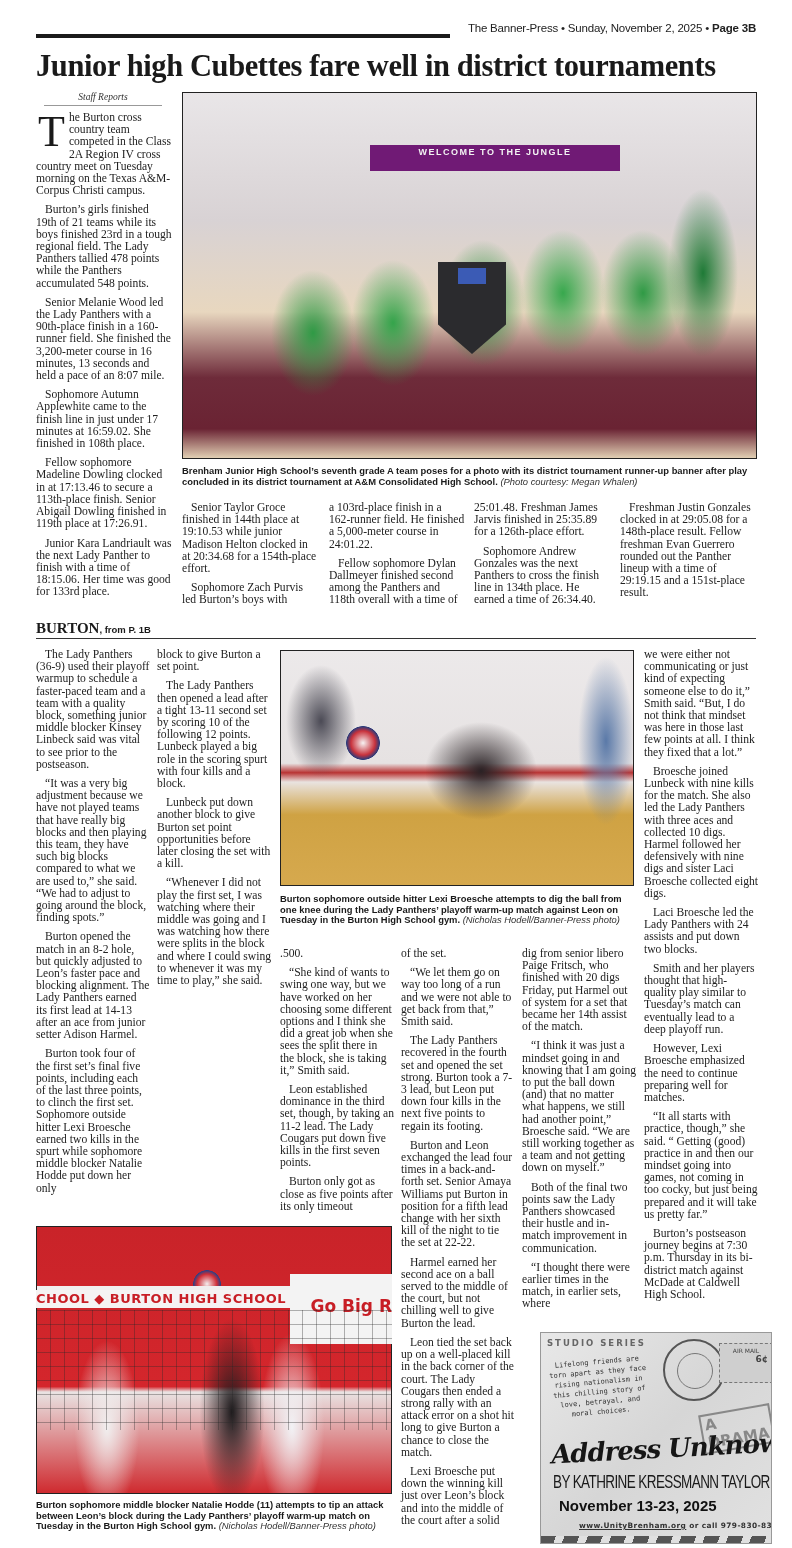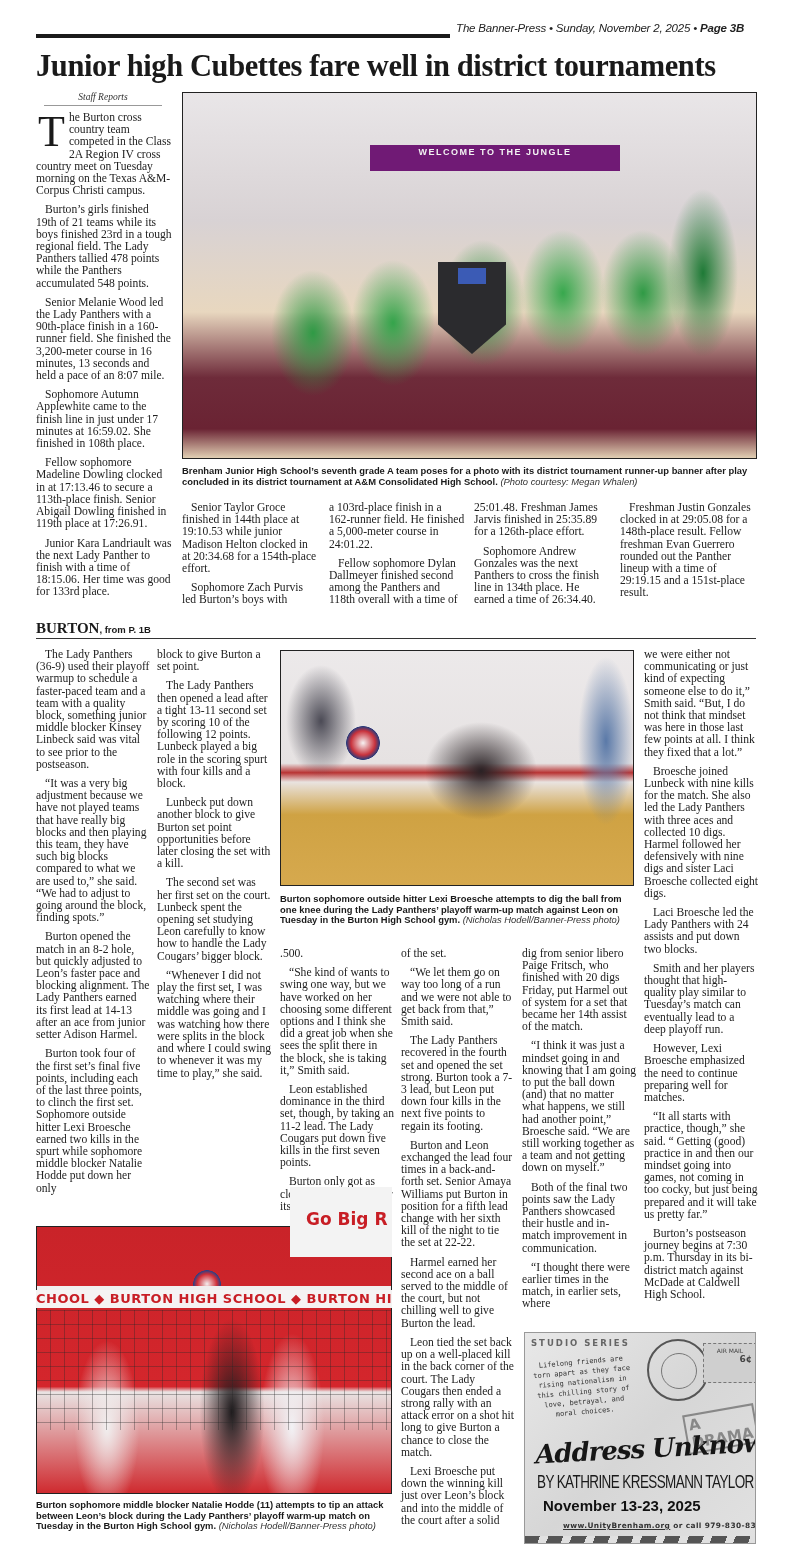--- a/index.html
+++ b/index.html
@@ -3,21 +3,21 @@
 <meta charset="utf-8">
 <style>
   * { box-sizing: border-box; margin: 0; padding: 0; }
   html, body { width: 792px; height: 1548px; background: #ffffff; overflow: hidden; }
   body { position: relative; font-family: "DejaVu Serif", serif; color: #1a1a1a; }
 
   .abs { position: absolute; }
 
   
   .top-rule { left: 36px; top: 34px; width: 414px; height: 4px; background: #1a1a1a; }
-  .folio { right: 48px; top: 22px; font-family: "Liberation Sans", sans-serif; font-size: 11.5px; color: #222; letter-spacing: -0.2px; font-style: italic; }
+  .folio { right: 36px; top: 22px; font-family: "Liberation Sans", sans-serif; font-size: 11.5px; color: #222; letter-spacing: -0.2px; }
   .folio b { font-weight: bold; }
   .headline { left: 36px; top: 46px; width: 720px; font-family: "Liberation Serif", serif; font-weight: bold; font-size: 30.5px; letter-spacing: -0.4px; color: #1a1a1a; line-height: 40px; }
 
   
   .col { font-family: "Liberation Serif", serif; font-size: 11.6px; line-height: 12.2px; color: #222; }
   .col p { text-indent: 9px; margin-bottom: 7px; }
   .dropcap-wrap p.lead { text-indent: 0; }
   .dropcap { float: left; font-family: "Liberation Serif", serif; font-size: 44px; line-height: 36px; margin: 2px 4px 0 2px; color: #1a1a1a; }
 
   .byline { left: 44px; top: 92px; width: 118px; text-align: center; font-family: "Liberation Serif", serif; font-style: italic; font-size: 9.5px; color: #333; border-bottom: 1px solid #999; padding-bottom: 3px; }
@@ -53,34 +53,34 @@
     left: 36px; top: 1226px; width: 356px; height: 268px;
     background:
       linear-gradient(to bottom, transparent 0%, transparent 22%, #f0eeee 22%, #f0eeee 29%, transparent 29%),
       radial-gradient(circle 18px at 170px 57px, #f3eeee 0%, #cf2d36 55%, #2e3f83 75%, transparent 78%),
       radial-gradient(ellipse 45px 130px at 195px 185px, #1d1a1c 0%, transparent 72%),
       radial-gradient(ellipse 45px 130px at 255px 200px, #f2f2f5 0%, transparent 72%),
       radial-gradient(ellipse 45px 120px at 70px 200px, #f1efef 0%, transparent 72%),
       linear-gradient(to bottom, #c92329 0%, #d4262c 60%, #e9e3e3 62%, #cf2a2f 100%);
   }
   .block-banner { left: 36px; top: 1290px; width: 356px; height: 18px; background: #f5f3f3; color: #c81e25; font-family: "DejaVu Sans", sans-serif; font-weight: bold; font-size: 13px; line-height: 18px; white-space: nowrap; overflow: hidden; letter-spacing: 0.5px; }
-  .block-sign { left: 290px; top: 1187px; width: 102px; height: 70px; background: #f3f3f3; color: #c81e25; font-family: "DejaVu Sans", sans-serif; font-weight: bold; font-size: 17px; padding: 22px 0 0 16px; white-space: nowrap; overflow: hidden; }
+  .block-sign { left: 290px; top: 1274px; width: 102px; height: 70px; background: #f3f3f3; color: #c81e25; font-family: "DejaVu Sans", sans-serif; font-weight: bold; font-size: 17px; padding: 22px 0 0 16px; white-space: nowrap; overflow: hidden; text-align: right; }
   .net { left: 36px; top: 1310px; width: 356px; height: 120px; background-image: linear-gradient(to right, rgba(40,40,40,0.35) 1px, transparent 1px), linear-gradient(to bottom, rgba(40,40,40,0.35) 1px, transparent 1px); background-size: 14px 14px; }
 
   
   .caption { font-family: "Liberation Sans", sans-serif; font-weight: bold; font-size: 9.4px; line-height: 10.6px; color: #1a1a1a; }
   .caption .credit { font-weight: normal; font-style: italic; color: #333; }
 
   
   .jump { left: 36px; top: 620px; font-family: "Liberation Serif", serif; font-weight: bold; font-size: 15px; color: #1a1a1a; }
   .jump small { font-family: "Liberation Sans", sans-serif; font-size: 9.5px; font-weight: bold; }
   .jump-rule { left: 36px; top: 638px; width: 720px; height: 1px; background: #333; }
 
   
-  .ad { left: 524px; top: 1332px; width: 232px; height: 212px; background: linear-gradient(135deg, #e8e8e8 0%, #d6d6d6 50%, #e1e1e1 100%); border: 1px solid #999; overflow: hidden; font-family: "DejaVu Sans", sans-serif; }
+  .ad { left: 540px; top: 1332px; width: 232px; height: 212px; background: linear-gradient(135deg, #e8e8e8 0%, #d6d6d6 50%, #e1e1e1 100%); border: 1px solid #999; overflow: hidden; font-family: "DejaVu Sans", sans-serif; }
   .ad-series { position: absolute; left: 6px; top: 5px; font-size: 8.5px; letter-spacing: 2px; color: #666; font-weight: bold; }
   .ad-blurb { position: absolute; left: 8px; top: 24px; width: 100px; font-size: 7px; line-height: 10px; text-align: center; color: #333; font-family: "DejaVu Sans Mono", monospace; transform: rotate(-5deg); }
   .ad-stamp { position: absolute; left: 122px; top: 6px; width: 62px; height: 62px; border: 2px solid #555; border-radius: 50%; }
   .ad-stamp::after { content: ""; position: absolute; left: 12px; top: 12px; width: 34px; height: 34px; border: 1px solid #777; border-radius: 50%; }
   .ad-airmail { position: absolute; left: 178px; top: 10px; width: 54px; height: 40px; background: #cfcfcf; border: 1px dashed #777; font-size: 6px; text-align: center; color: #444; padding-top: 3px; }
   .ad-drama { position: absolute; left: 160px; top: 76px; font-size: 15px; font-weight: bold; color: #888; transform: rotate(-10deg); border: 2px solid #888; padding: 0 3px; }
   .ad-title { position: absolute; left: 10px; top: 100px; font-family: "DejaVu Serif", serif; font-style: italic; font-weight: bold; font-size: 26px; color: #161616; letter-spacing: -1px; transform: rotate(-3deg); white-space: nowrap; }
   .ad-author { position: absolute; left: 12px; top: 138px; font-family: "Liberation Sans", sans-serif; font-size: 13.5px; color: #1a1a1a; transform: scaleY(1.4); transform-origin: left top; white-space: nowrap; letter-spacing: -0.6px; }
   .ad-dates { position: absolute; left: 18px; top: 164px; font-family: "Liberation Sans", sans-serif; font-weight: bold; font-size: 15px; color: #111; white-space: nowrap; }
   .ad-contact { position: absolute; left: 14px; top: 188px; font-size: 7.4px; font-weight: bold; color: #333; white-space: nowrap; letter-spacing: 0.4px; }
@@ -146,21 +146,20 @@
   <p>The Lady Panthers (36-9) used their playoff warmup to schedule a faster-paced team and a team with a quality block, something junior middle blocker Kinsey Linbeck said was vital to see prior to the postseason.</p>
   <p>“It was a very big adjustment because we have not played teams that have really big blocks and then playing this team, they have such big blocks compared to what we are used to,” she said. “We had to adjust to going around the block, finding spots.”</p>
   <p>Burton opened the match in an 8-2 hole, but quickly adjusted to Leon’s faster pace and blocking alignment. The Lady Panthers earned its first lead at 14-13 after an ace from junior setter Adison Harmel.</p>
   <p>Burton took four of the first set’s final five points, including each of the last three points, to clinch the first set. Sophomore outside hitter Lexi Broesche earned two kills in the spurt while sophomore middle blocker Natalie Hodde put down her only</p>
 </div>
 
 <div class="abs col" style="left:157px; top:649px; width:114px;">
   <p style="text-indent:0">block to give Burton a set point.</p>
   <p>The Lady Panthers then opened a lead after a tight 13-11 second set by scoring 10 of the following 12 points. Lunbeck played a big role in the scoring spurt with four kills and a block.</p>
   <p>Lunbeck put down another block to give Burton set point opportunities before later closing the set with a kill.</p>
-  <p>The second set was her first set on the court. Lunbeck spent the opening set studying Leon carefully to know how to handle the Lady Cougars’ bigger block.</p>
   <p>“Whenever I did not play the first set, I was watching where their middle was going and I was watching how there were splits in the block and where I could swing to whenever it was my time to play,” she said.</p>
 </div>
 
 <div class="abs photo photo-dig"></div>
 <div class="abs caption" style="left:280px; top:894px; width:356px;">
   <span>Burton sophomore outside hitter Lexi Broesche attempts to dig the ball from one knee during the Lady Panthers’ playoff warm-up match against Leon on Tuesday in the Burton High School gym.</span>
   <span class="credit">(Nicholas Hodell/Banner-Press photo)</span>
 </div>
 
 <div class="abs col" style="left:280px; top:948px; width:114px;">

